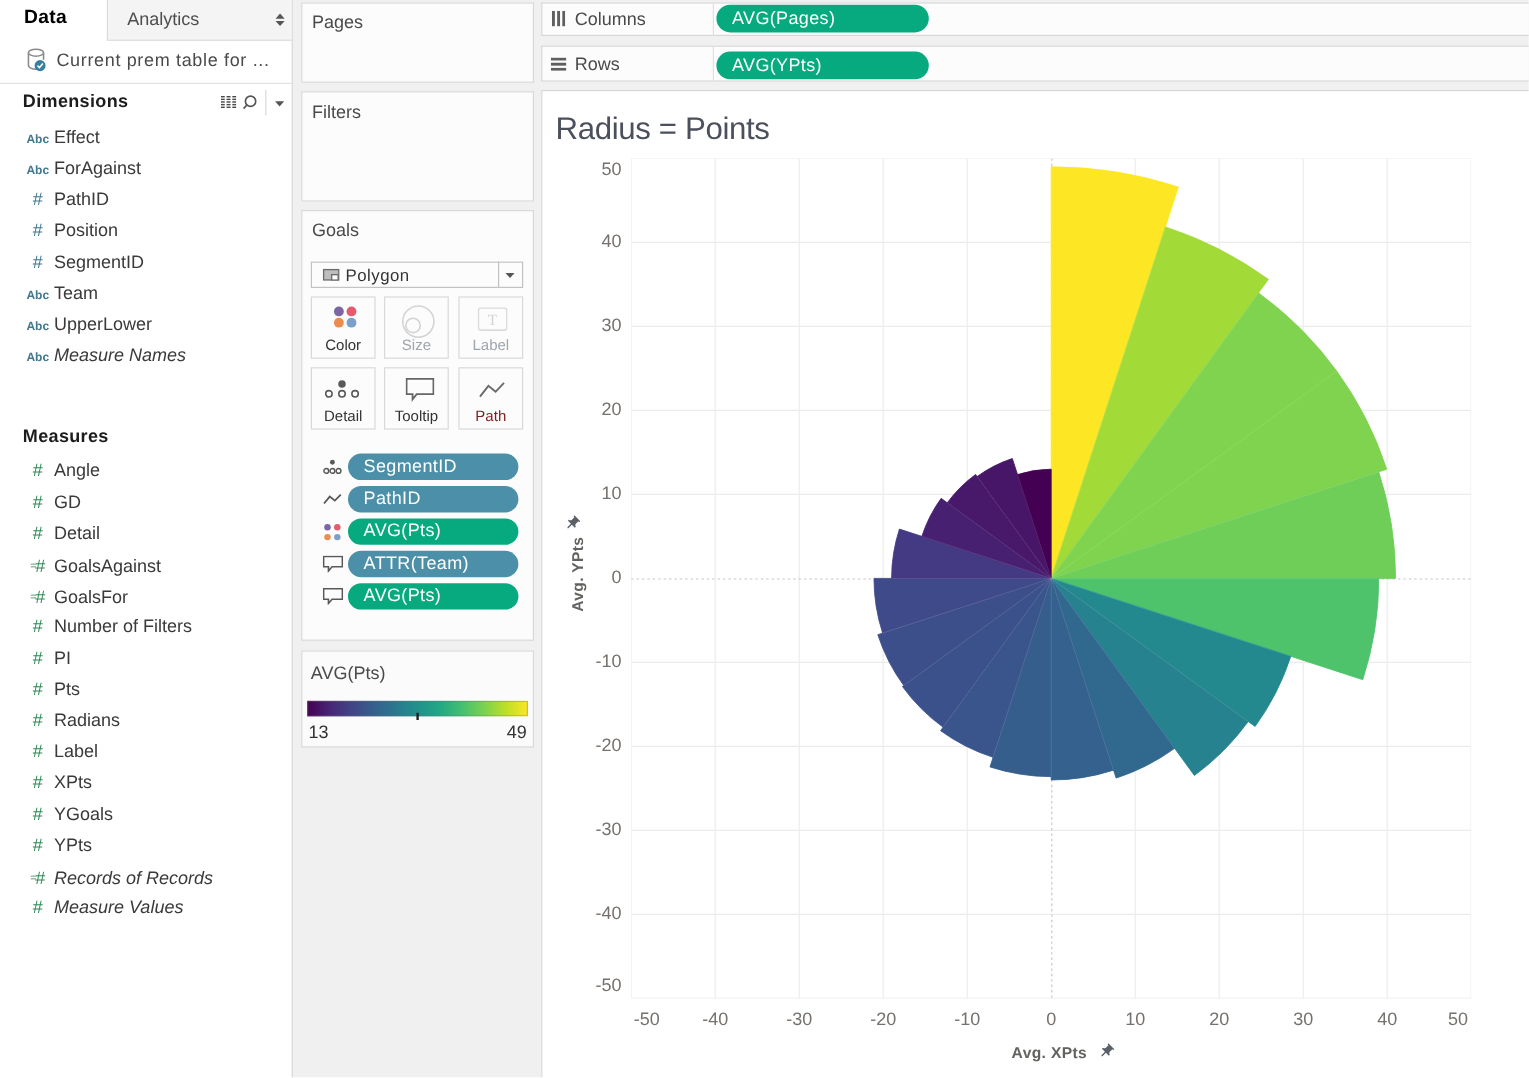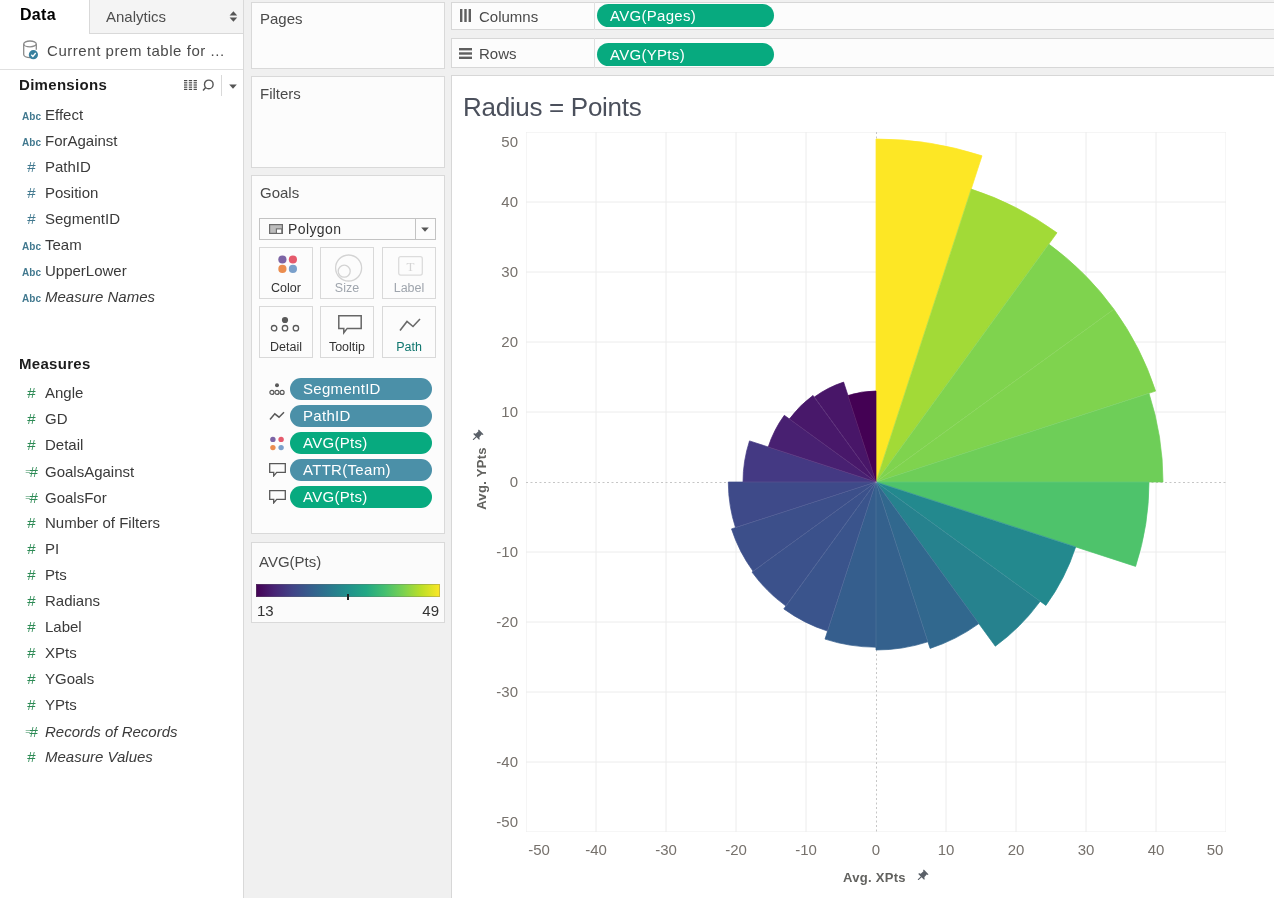--- a/index.html
+++ b/index.html
@@ -173,21 +173,21 @@
       </svg>
     </div>
     <div class="lb" style="color:#333">Tooltip</div>
   </div>
 <div class="mbtn" style="left:382px;top:306px">
     <div class="abs" style="left:16px;top:10px">
       <svg width="22" height="16" viewBox="0 0 22 16">
         <path d="M1 13.5 L8 4.5 L14 9.5 L21 2" fill="none" stroke="#6a6a6a" stroke-width="1.6"></path>
       </svg>
     </div>
-    <div class="lb" style="color:#0f766e">Path</div>
+    <div class="lb" style="color:#7f1d1d">Path</div>
   </div>
 
 <div class="abs" style="left:269px;top:383px">
     <svg width="16" height="13" viewBox="0 0 16 13">
       <circle cx="8" cy="2.2" r="2" fill="#595959"></circle>
       <circle cx="2.9" cy="9.4" r="2" fill="none" stroke="#595959" stroke-width="1.2"></circle>
       <circle cx="8" cy="9.4" r="2" fill="none" stroke="#595959" stroke-width="1.2"></circle>
       <circle cx="13.1" cy="9.4" r="2" fill="none" stroke="#595959" stroke-width="1.2"></circle>
     </svg>
   </div>

